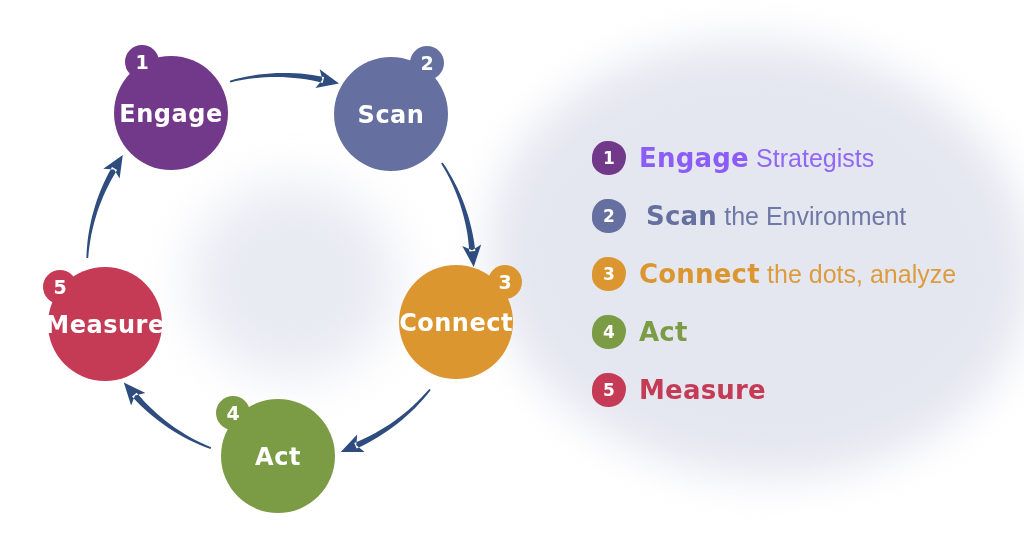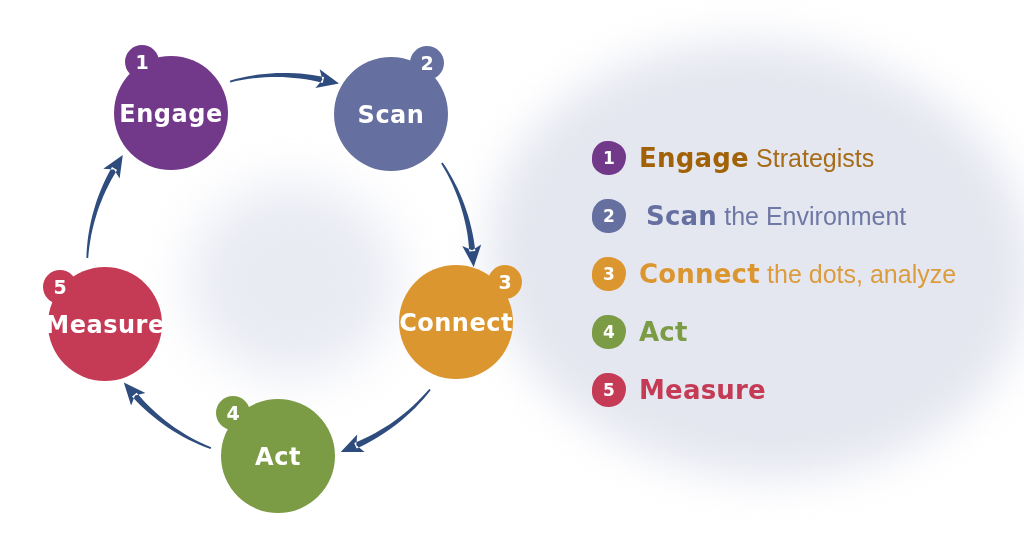--- a/index.html
+++ b/index.html
@@ -110,21 +110,21 @@
       <circle cx="60" cy="287" r="17" fill="#C53B56"></circle>
       <circle cx="105" cy="324" r="57" fill="#C53B56"></circle>
       <text class="badge-num" x="60" y="293.5">5</text>
       <text class="step-label" x="105" y="332.5">Measure</text>
     </g>
   </svg>
 
   <div class="legend">
     <div class="legend-row">
       <span class="legend-badge" style="background: rgb(114, 57, 138);">1</span>
-      <span class="legend-text" style="color: #a16207;"><span class="kw">Engage</span> <span class="rest">Strategists</span></span>
+      <span class="legend-text" style="color: #8b5cf6;"><span class="kw">Engage</span> <span class="rest">Strategists</span></span>
     </div>
     <div class="legend-row">
       <span class="legend-badge" style="background: rgb(101, 112, 160);">2</span>
       <span class="legend-text" style="color: rgb(101, 112, 160); margin-left: 7px;"><span class="kw">Scan</span> <span class="rest">the Environment</span></span>
     </div>
     <div class="legend-row">
       <span class="legend-badge" style="background: rgb(220, 150, 47);">3</span>
       <span class="legend-text" style="color: rgb(220, 150, 47); text-align: right;"><span class="kw">Connect</span> <span class="rest">the dots, analyze</span></span>
     </div>
     <div class="legend-row">

